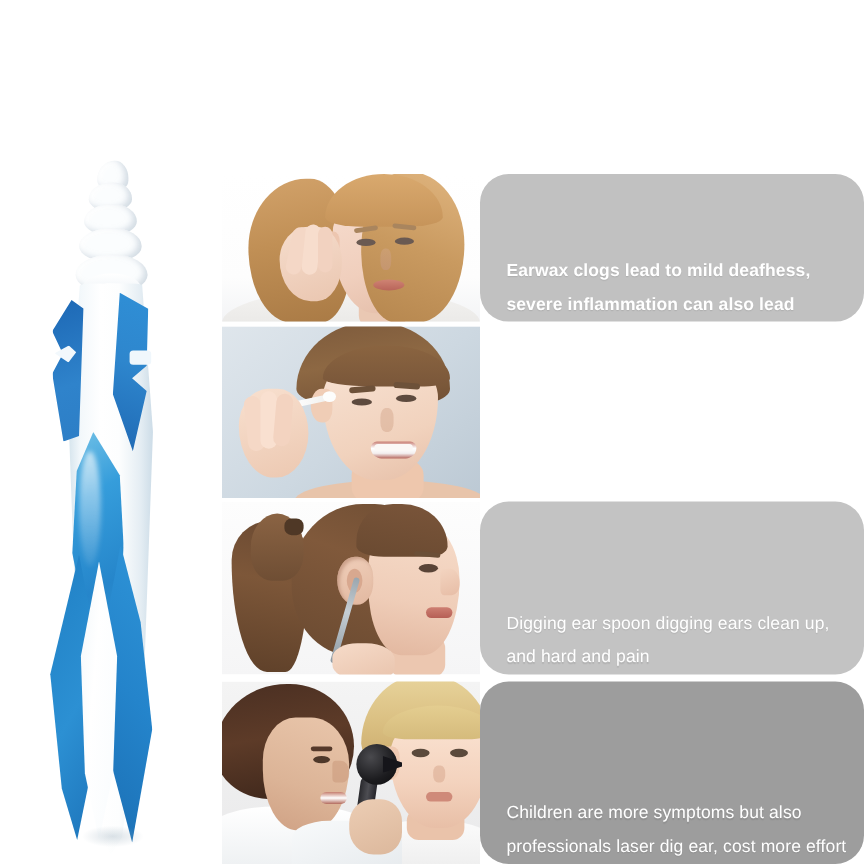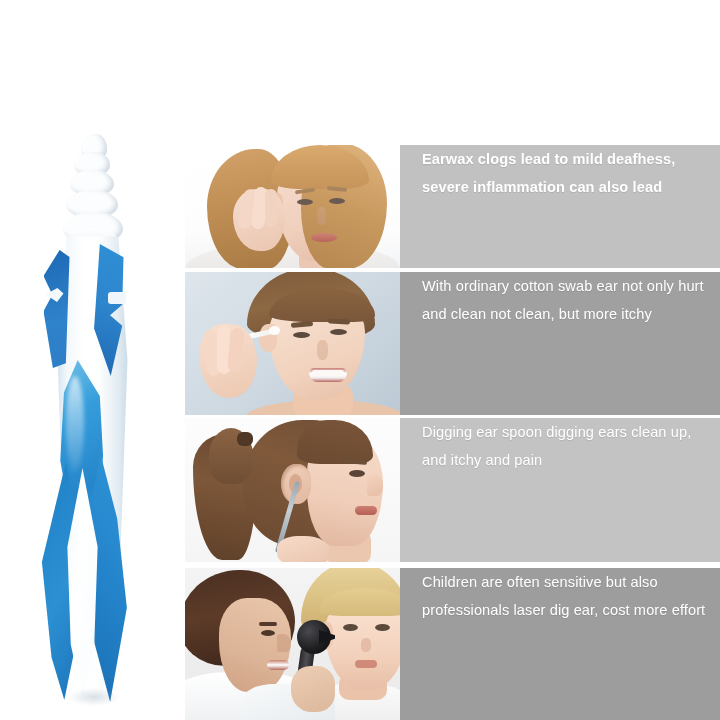--- a/index.html
+++ b/index.html
@@ -143,22 +143,22 @@
   
   .grid { position:absolute; left:185px; top:114px; width:535px; height:606px; }
   .row { position:absolute; left:0; width:535px; display:flex; }
   .r1 { top:31px;  height:123px; }
   .r2 { top:158px; height:143px; }
   .r3 { top:304px; height:144px; }
   .r4 { top:454px; height:152px; }
 
   .photo { position:relative; width:215px; height:100%; overflow:hidden; flex:0 0 215px; }
   .panel { position:relative; flex:1 1 auto; height:100%;
-           display:flex; flex-direction:column; justify-content:flex-start;
-           padding:0 0 0 22px; }
+           display:flex; flex-direction:column; justify-content:flex-end;
+           padding:0 0 0 22px;border-radius:24px; }
   .panel p {
     color:#ffffff; font-size:14.6px; font-weight:500;
     line-height:1.92; letter-spacing:.1px;
     text-shadow:0 1px 1px rgba(0,0,0,.10);
   }
   .p1 { background:#c1c1c1; }
   .p2 { background:#a0a0a0; }
   .p3 { background:#c3c3c3; }
   .p4 { background:#9d9d9d; }
   .p1 p { font-weight:bold; }
@@ -437,23 +437,20 @@
           <div class="m2-smile"></div>
           <div class="m2-teeth"></div>
           <div class="m2-swab"></div>
           <div class="m2-swabtip"></div>
           <div class="m2-hand"></div>
           <div class="m2-f1"></div>
           <div class="m2-f2"></div>
           <div class="m2-f3"></div>
         </div>
       </div>
-      <div class="panel p2">
-        <p>With ordinary cotton swab ear not only hurt and clean not clean, but more itchy</p>
-      </div>
     </div>
 
     <div class="row r3">
       <div class="photo">
         <div class="ph ph3">
           <div class="w3-pony"></div>
           <div class="w3-head"></div>
           <div class="w3-pony2"></div>
           <div class="w3-band"></div>
           <div class="w3-neck"></div>
@@ -463,21 +460,21 @@
           <div class="w3-eye"></div>
           <div class="w3-nose"></div>
           <div class="w3-lip"></div>
           <div class="w3-ear"></div>
           <div class="w3-earin"></div>
           <div class="w3-tool"></div>
           <div class="w3-hand"></div>
         </div>
       </div>
       <div class="panel p3">
-        <p>Digging ear spoon digging ears clean up, and itchy and pain</p>
+        <p>Digging ear spoon digging ears clean up, and hard and pain</p>
       </div>
     </div>
 
     <div class="row r4">
       <div class="photo">
         <div class="ph ph4">
           <div class="c4-shirt"></div>
           <div class="c4-neck"></div>
           <div class="c4-hair"></div>
           <div class="c4-face"></div>
@@ -495,18 +492,18 @@
           <div class="d4-nose"></div>
           <div class="d4-lip"></div>
           <div class="d4-arm"></div>
           <div class="otoscope-stem"></div>
           <div class="d4-hand"></div>
           <div class="otoscope-head"></div>
           <div class="otoscope-cone"></div>
         </div>
       </div>
       <div class="panel p4">
-        <p>Children are often sensitive but also professionals laser dig ear, cost more effort</p>
+        <p>Children are more symptoms but also professionals laser dig ear, cost more effort</p>
       </div>
     </div>
 
   </div>
 </div>
 
 </body></html>

